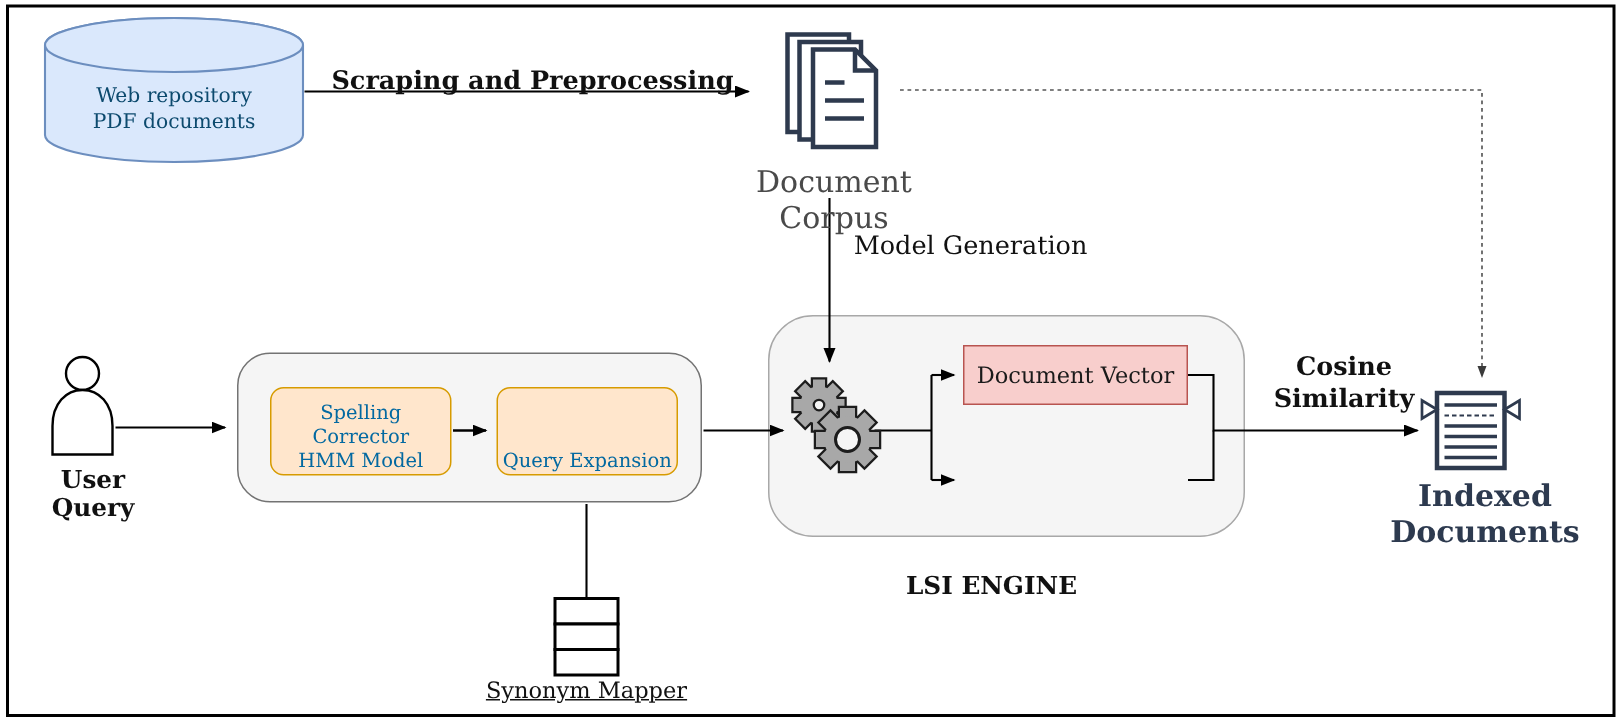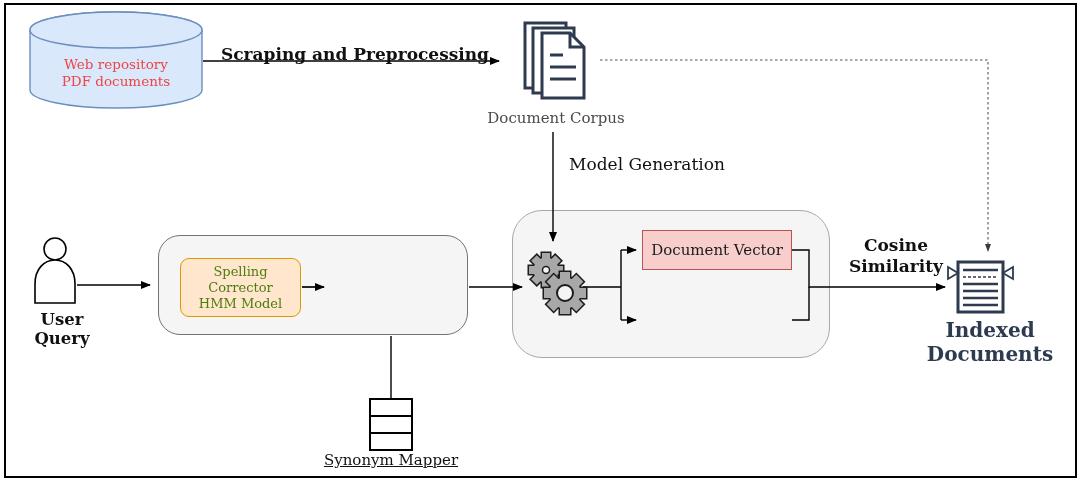--- a/index.html
+++ b/index.html
@@ -7,46 +7,49 @@
   .canvas { position:relative; width:1081px; height:481px; background:#fff; overflow:hidden; }
   .frame { position:absolute; left:4px; top:3px; right:4px; bottom:3px; border:2px solid #000; }
   .layer-svg { position:absolute; left:0; top:0; z-index:2; }
   .box, .label { position:absolute; }
   .box { z-index:1; }
   .label { z-index:3; color:#111; white-space:pre-line; text-align:center; }
 
   .container-round { background:var(--container_fill,#f5f5f5); border:1.5px solid #737373; border-radius:22px; }
   .lsi-box { background:var(--container_fill,#f5f5f5); border:1.5px solid #a8a8a8; border-radius:30px; }
   .process-box { background:var(--process_fill,#ffe6cc); border:1.5px solid var(--process_stroke,#d79b00);
-    border-radius:9px; display:flex; align-items:center; justify-content:center;
-    font-size:13px; line-height:16px; text-align:center; white-space:pre-line; z-index:1; color:#4d7c0f; }
+    border-radius:9px; display:flex; align-items:flex-end; justify-content:center;
+    font-size:13px; line-height:16px; text-align:center; white-space:pre-line; z-index:1; color:#0369a1; }
   .vector-box { background:var(--vector_fill,#f8cecc); border:1.5px solid var(--vector_stroke,#b85450);
     display:flex; align-items:center; justify-content:center; font-size:15px; color:#1a1a1a; z-index:1; }
   .lbl-scraping { left:200px; top:24px; width:310px; font-size:17px; font-weight:bold;margin-top:20px; }
-  .lbl-cylinder { left:31px; top:56px; width:170px; font-size:13.5px; line-height:17px; color:#ef4444; }
-  .lbl-corpus { left:476px; top:109px; width:160px; font-size:15px; color:#4a4a4a; }
+  .lbl-cylinder { left:31px; top:56px; width:170px; font-size:13.5px; line-height:17px; color:#0c4a6e; }
+  .lbl-corpus { left:476px; top:109px; width:160px; font-size:20px; color:#4a4a4a; }
   .lbl-modelgen { left:557px; top:154px; width:180px; font-size:17px; font-weight:normal; }
   .lbl-userquery { left:0px; top:310px; width:110px; font-size:16.5px; font-weight:bold;padding-left:14px; }
   .lbl-synonym { left:316px; top:451px; width:150px; font-size:15px;text-decoration:underline; }
   .lbl-lsi { left:586px; top:381px; width:150px; font-size:16.5px; font-weight:bold; }
   .lbl-cosine { left:836px; top:235px; width:120px; font-size:17px; font-weight:bold; line-height:21px; }
   .lbl-indexed { left:900px; top:318px; width:180px; font-size:20px; font-weight:bold; color:#2d3a4f; }
 </style>
 </head>
 <body>
 
 <div class="canvas">
   <div class="frame"></div>
 
   <div class="box container-round" style="left:158px; top:235px; width:310px; height:100px;"></div>
   <div class="box lsi-box" style="left:512px; top:210px; width:318px; height:148px;"></div>
 
   <div class="box process-box" style="left:180px; top:258px; width:121px; height:59px;">
     <span>Spelling Corrector
 HMM Model</span>
+  </div>
+  <div class="box process-box" style="left:331px; top:258px; width:121px; height:59px;">
+    <span>Query Expansion</span>
   </div>
 
   <div class="box vector-box" style="left:642px; top:230px; width:150px; height:40px;">
     <span>Document Vector</span>
   </div>
 
   <svg class="layer-svg" width="1081" height="481" viewBox="0 0 1081 481">
     <defs>
       <marker id="ah" markerUnits="userSpaceOnUse" markerWidth="12" markerHeight="10" refX="9" refY="4" orient="auto">
         <path d="M0,0 L10,4 L0,8 z" fill="#000"></path>
@@ -141,16 +144,17 @@
     </g>
   </svg>
 
   <div class="label lbl-cylinder">Web repository
 PDF documents</div>
   <div class="label lbl-scraping">Scraping and Preprocessing</div>
   <div class="label lbl-corpus">Document Corpus</div>
   <div class="label lbl-modelgen">Model Generation</div>
   <div class="label lbl-userquery">User Query</div>
   <div class="label lbl-synonym">Synonym Mapper</div>
+  <div class="label lbl-lsi">LSI ENGINE</div>
   <div class="label lbl-cosine">Cosine
 Similarity</div>
   <div class="label lbl-indexed">Indexed Documents</div>
 </div>
 
 </body></html>

